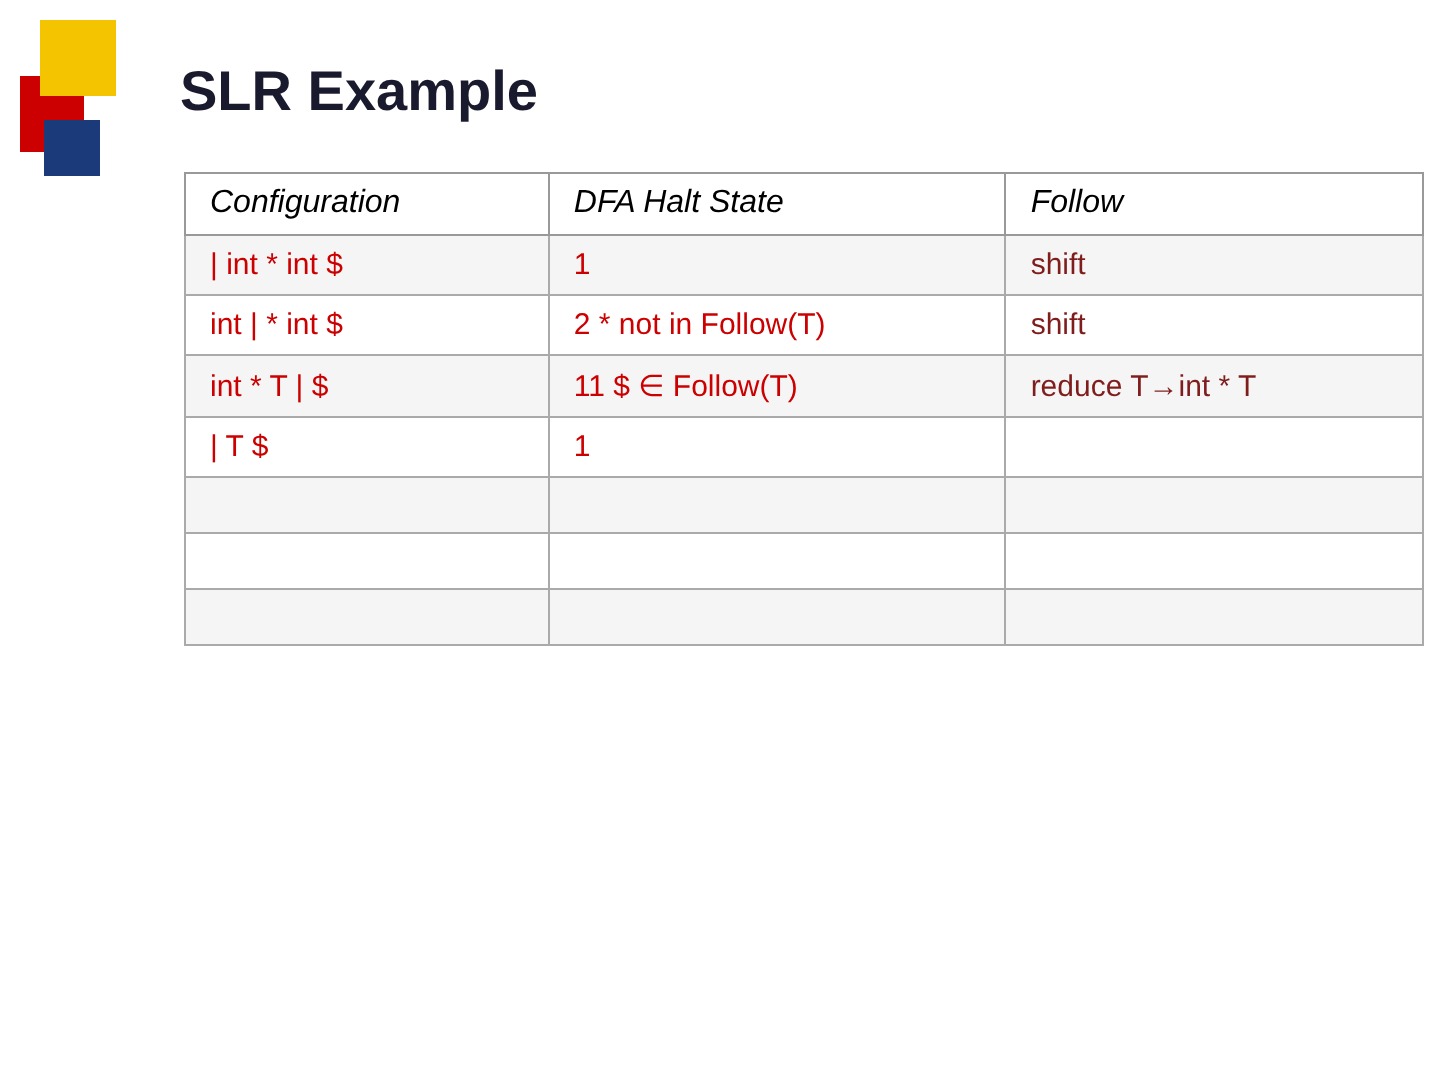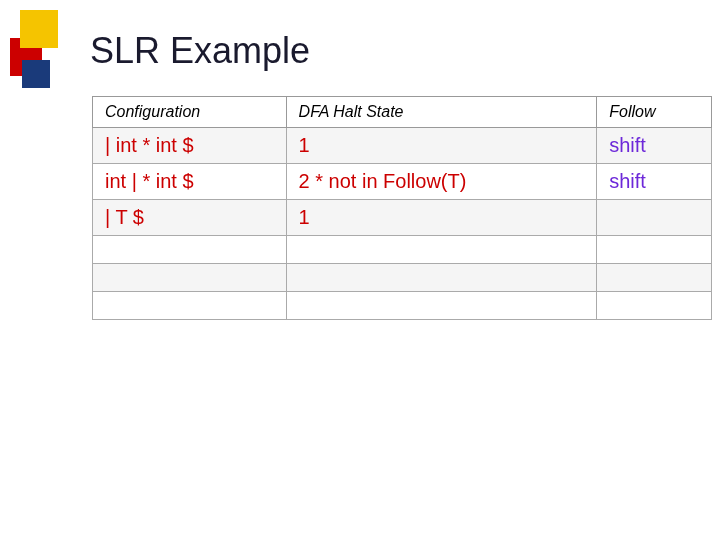--- a/index.html
+++ b/index.html
@@ -50,22 +50,22 @@
       position: absolute;
       top: 60px;
       left: 22px;
       width: 28px;
       height: 28px;
       background: #1a3a7a;
       z-index: 3;
     }
 
     h1 {
-      font-size: 36px;
-      font-weight: normal;
+      font-size: 28px;
+      font-weight: bold;
       color: #1a1a2e;
       margin-bottom: 24px;
       margin-left: 10px;
     }
 
     table {
       border-collapse: collapse;
       width: 620px;
       margin-left: 12px;
     }
@@ -79,29 +79,29 @@
       font-weight: normal;
       font-size: 16px;
       color: #000;
       text-align: left;
       padding: 6px 12px;
       border: 1px solid #999;
       background: #fff;
     }
 
     td {
-      font-size: 20px;
+      font-size: 15px;
       padding: 6px 12px;
       border: 1px solid #aaa;
       color: #cc0000;
       white-space: nowrap;
     }
 
     .action-col {
-      color: #6d28d9;
+      color: #7f1d1d;
     }
 
     .dfa-col {
       color: #cc0000;
     }
 
     .config-col {
       color: #cc0000;
     }
 
@@ -143,20 +143,25 @@
           <td class="config-col">| int * int $</td>
           <td class="dfa-col">1</td>
           <td class="action-col">shift</td>
         </tr>
         <tr>
           <td class="config-col">int | * int $</td>
           <td class="dfa-col">2  * not in Follow(T)</td>
           <td class="action-col">shift</td>
         </tr>
         <tr>
+          <td class="config-col">int * T | $</td>
+          <td class="dfa-col">11  $ ∈ Follow(T)</td>
+          <td class="action-col">reduce T→int * T</td>
+        </tr>
+        <tr>
           <td class="config-col">| T $</td>
           <td class="dfa-col">1</td>
           <td class="action-col"></td>
         </tr>
         <tr class="empty-row">
           <td class="config-col"></td>
           <td class="dfa-col"></td>
           <td class="action-col"></td>
         </tr>
         <tr class="empty-row">

